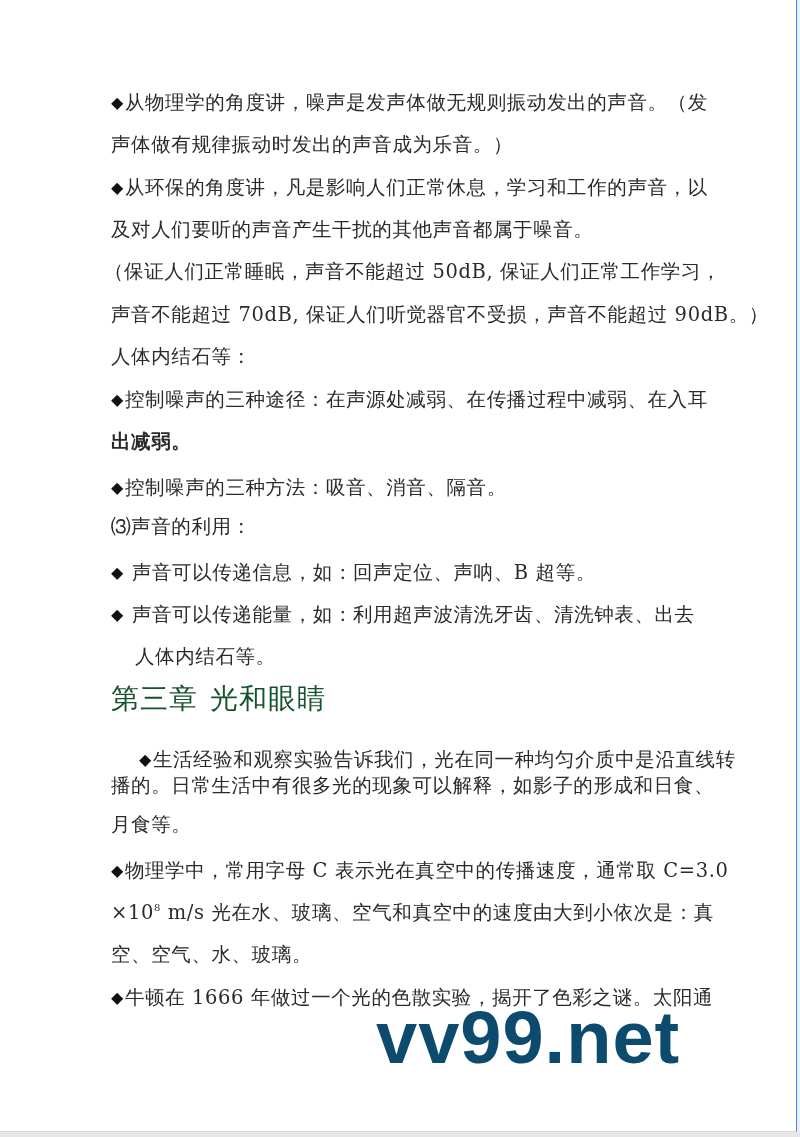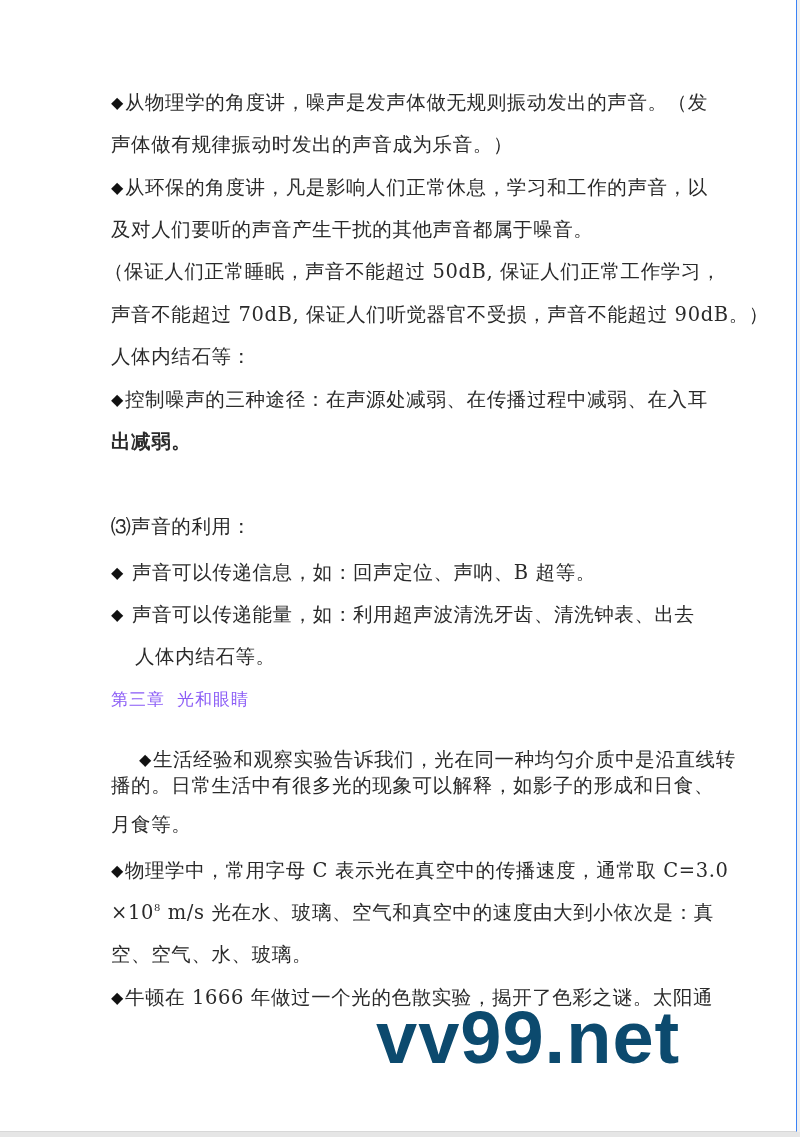--- a/index.html
+++ b/index.html
@@ -55,23 +55,23 @@
       font-size: 16px;
       color: #111;
       margin-right: 1px;
       vertical-align: 1px;
     }
     .bullet.spaced { margin-right: 8px; }
     .heading {
       position: absolute;
       left: 111px;
       font-family: "DejaVu Sans", "Liberation Sans", sans-serif;
-      font-size: 17px;
+      font-size: 28px;
       line-height: 30px;
-      color: #8b5cf6;
+      color: #14532d;
       white-space: nowrap;
       letter-spacing: 1px;
     }
     .heading .gap { display: inline-block; width: 12px; }
     sup { font-size: 10px; vertical-align: 8px; line-height: 0; }
     .watermark {
       position: absolute;
       left: 376px;
       top: 998px;
       font-family: Liberation Sans, sans-serif;
@@ -114,20 +114,23 @@
     <span>人体内结石等：</span>
   </div>
 
   <div class="line" style="top:388px;">
     <span class="bullet">◆</span><span>控制噪声的三种途径：在声源处减弱、在传播过程中减弱、在入耳</span>
   </div>
   <div class="line" style="top:430px;font-weight:bold;">
     <span>出减弱。</span>
   </div>
 
+  <div class="line" style="top:476px;">
+    <span class="bullet">◆</span><span>控制噪声的三种方法：吸音、消音、隔音。</span>
+  </div>
 
   <div class="line" style="top:515px;">
     <span>⑶声音的利用：</span>
   </div>
 
   <div class="line" style="top:561px;">
     <span class="bullet spaced">◆</span><span>声音可以传递信息，如：回声定位、声呐、B 超等。</span>
   </div>
 
   <div class="line" style="top:603px;">

